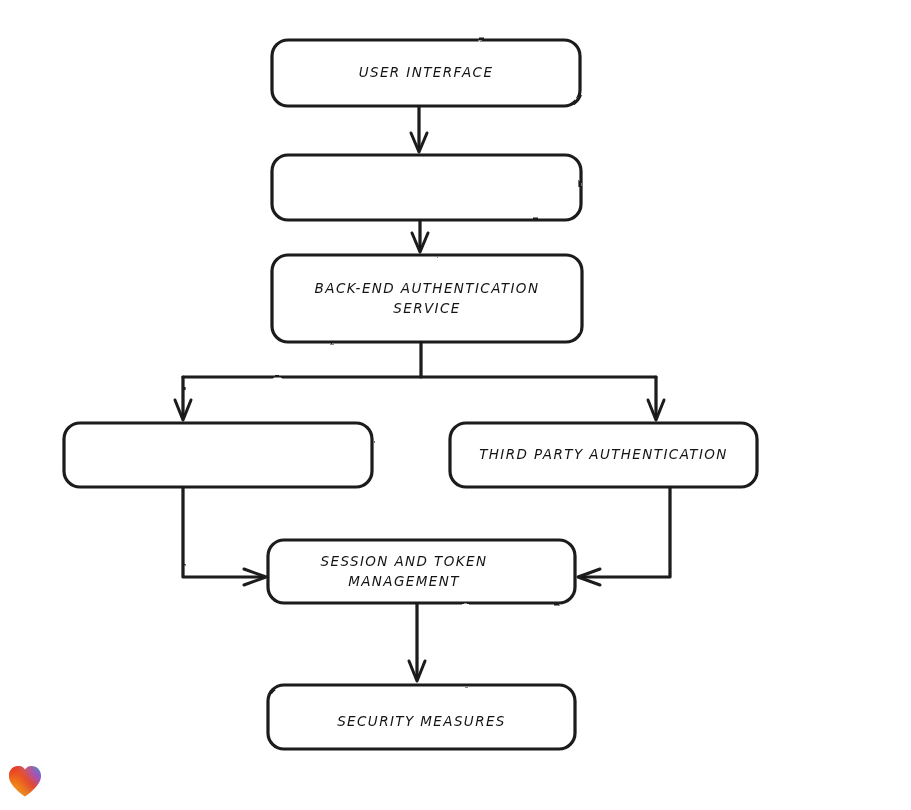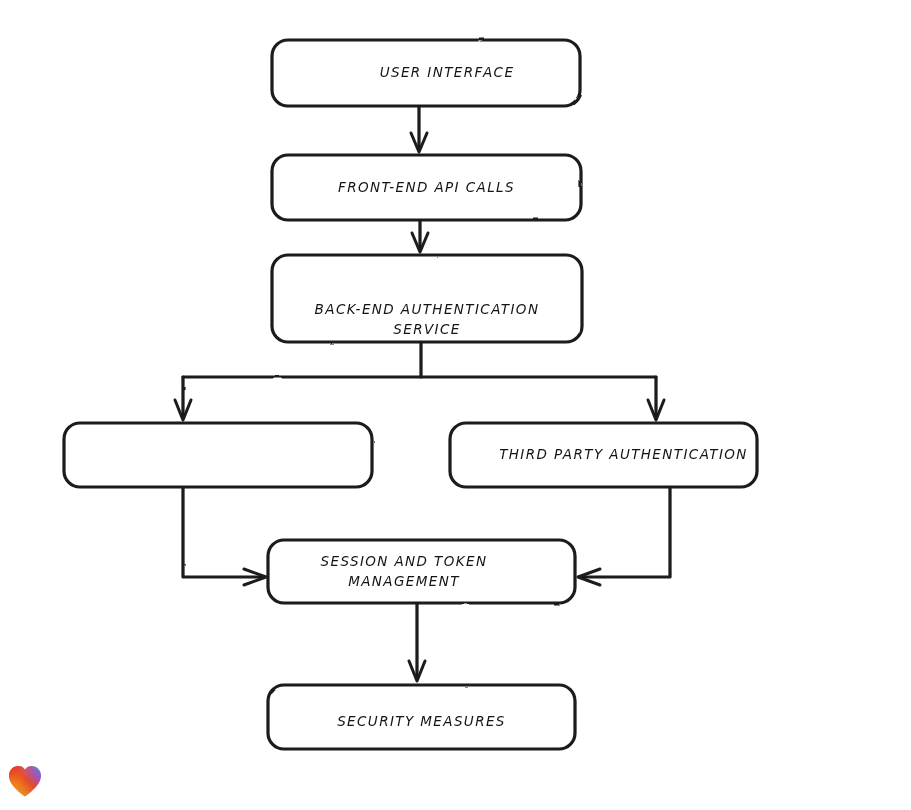--- a/index.html
+++ b/index.html
@@ -124,29 +124,28 @@
         <path d="M 600 569 L 578 577 L 600 585" stroke-width="3.0"></path>
       </g>
 
       <g>
         <path d="M 417 604 L 417 679"></path>
         <path d="M 409 661 L 417 681 L 425 661" stroke-width="3.0"></path>
       </g>
     </g>
   </svg>
 
-  <div class="node-label" style="left:272px; top:40px; width:308px; height:66px;margin-left:21px;">USER INTERFACE</div>
+  <div class="node-label" style="left:272px; top:40px; width:308px; height:66px;">USER INTERFACE</div>
 
-  <div class="node-label" style="left:272px; top:155px; width:309px; height:65px;">FRONT-END API CALLS</div>
 
-  <div class="node-label" style="left:272px; top:255px; width:310px; height:87px;margin-top:21px;">BACK-END AUTHENTICATION
+  <div class="node-label" style="left:272px; top:255px; width:310px; height:87px;">BACK-END AUTHENTICATION
 SERVICE</div>
 
 
-  <div class="node-label" style="left:450px; top:423px; width:307px; height:64px;margin-left:20px;">THIRD PARTY AUTHENTICATION</div>
+  <div class="node-label" style="left:450px; top:423px; width:307px; height:64px;">THIRD PARTY AUTHENTICATION</div>
 
   <div class="node-label" style="left:268px; top:540px; width:272px; height:63px;">SESSION AND TOKEN
 MANAGEMENT</div>
 
   <div class="node-label" style="left:268px; top:685px; width:307px; height:74px;">SECURITY MEASURES</div>
 
   <svg class="heart-badge" viewBox="0 0 32 32">
     <path d="M16 29 C16 29 2.5 20.6 2.5 11.6 C2.5 6.9 6.1 3.4 10.4 3.4 C13.0 3.4 15.1 4.8 16 6.6 C16.9 4.8 19.0 3.4 21.6 3.4 C25.9 3.4 29.5 6.9 29.5 11.6 C29.5 20.6 16 29 16 29 Z" fill="url(#heart-grad)"></path>
     <path d="M16 29 C16 29 2.5 20.6 2.5 11.6 C2.5 6.9 6.1 3.4 10.4 3.4 C13.0 3.4 15.1 4.8 16 6.6 C16.9 4.8 19.0 3.4 21.6 3.4 C25.9 3.4 29.5 6.9 29.5 11.6 C29.5 20.6 16 29 16 29 Z" fill="url(#heart-grad2)"></path>
   </svg>

